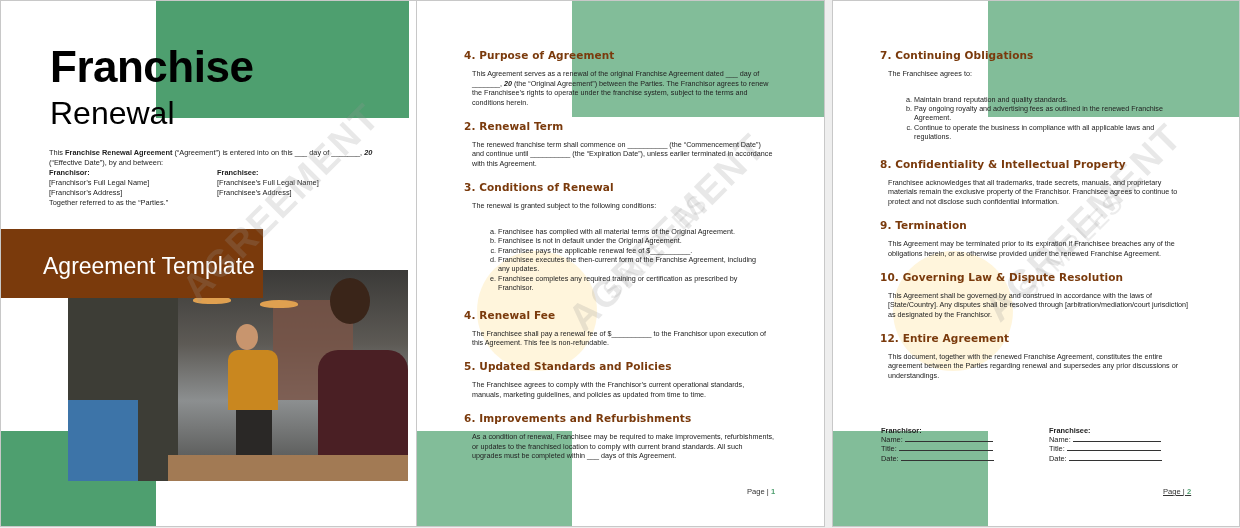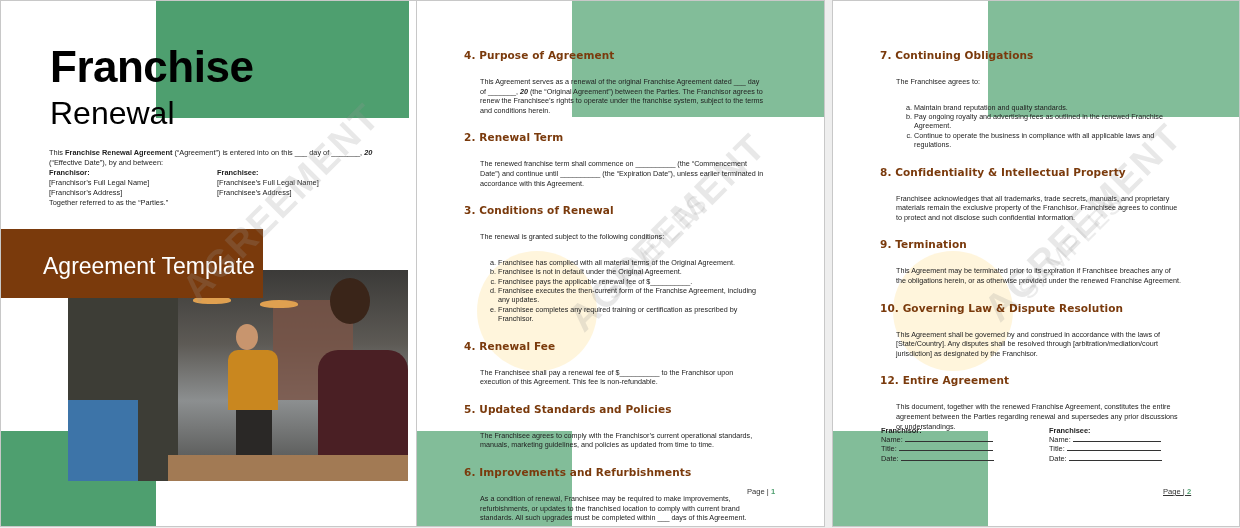--- a/index.html
+++ b/index.html
@@ -34,21 +34,21 @@
   .photo .p-mid { position:absolute; left:160px; top:80px; width:50px; height:60px; background:#c9871f; border-radius:10px 10px 0 0; }
   .photo .p-mid-legs { position:absolute; left:168px; top:140px; width:36px; height:60px; background:#2a2826; }
   .photo .head { position:absolute; border-radius:50%; }
   .photo .p-right { position:absolute; left:250px; top:80px; width:90px; height:120px; background:#4a1f24; border-radius:20px 20px 0 0; }
   .photo .table { position:absolute; left:100px; top:185px; width:240px; height:26px; background:#a27a54; }
 
   
   .content { position:absolute; left:47px; top:48px; width:318px; z-index:2; }
   .sec { margin-bottom:12.5px; }
   .sec h2 { margin:0 0 3px 0; font-size:10.5px; font-weight:bold; color:#7a3a0c; font-family:"DejaVu Sans", sans-serif; letter-spacing:0.1px; }
-  .sec p { margin:16px; font-size:7.2px; line-height:9.6px; color:#222; }
+  .sec p { margin:8px; font-size:7.2px; line-height:9.6px; color:#222; }
   .sec ol { margin:16px; padding-left:18px; list-style-type:lower-alpha; font-size:7.2px; line-height:9.4px; }
   .sig { position:absolute; top:425px; font-size:7.4px; line-height:9.2px; z-index:2; }
   .sig .line { display:inline-block; border-bottom:1px solid #333; vertical-align:baseline; }
   .pgnum { position:absolute; top:486px; font-size:7.6px; color:#333; z-index:2;text-align:right; }
   .pgnum b { color:#4e9f6f; }
 </style>
 </head>
 <body>
 
 <div class="page" id="p1">

